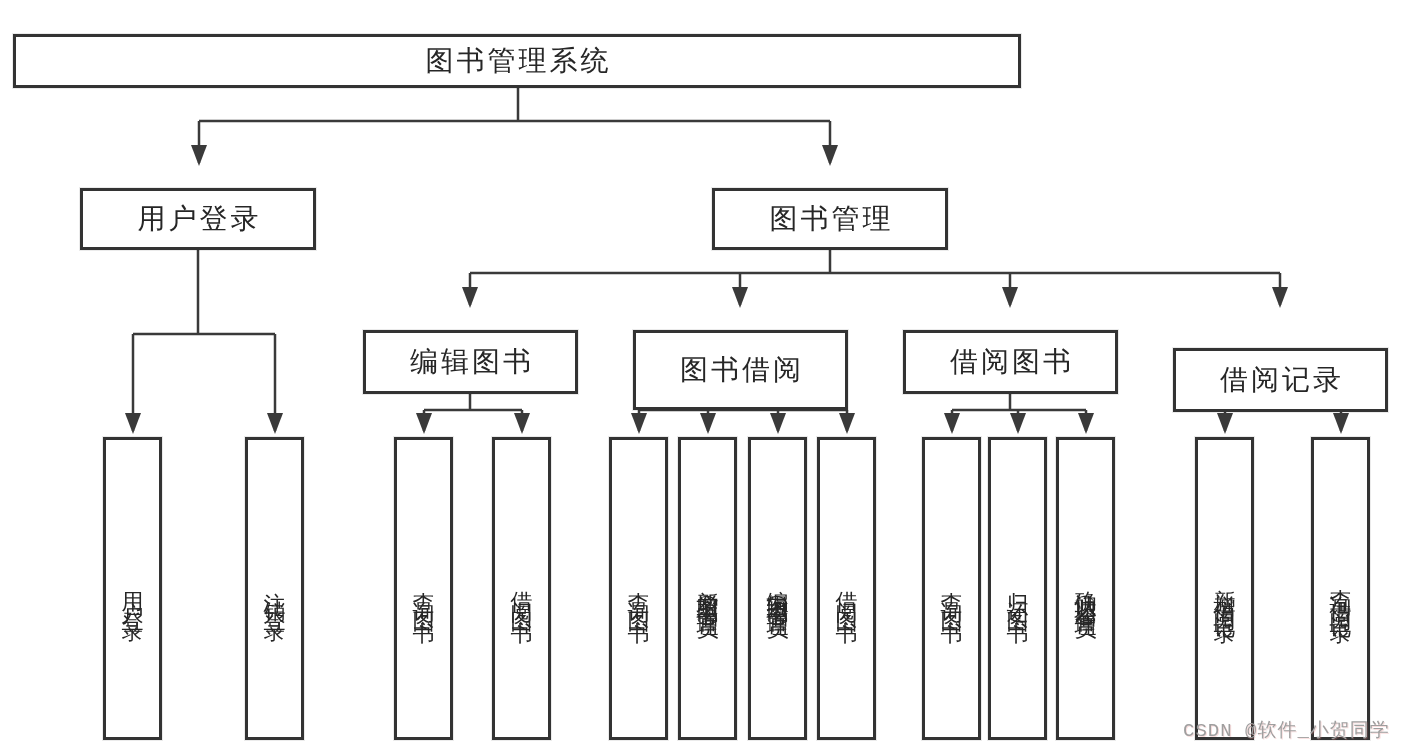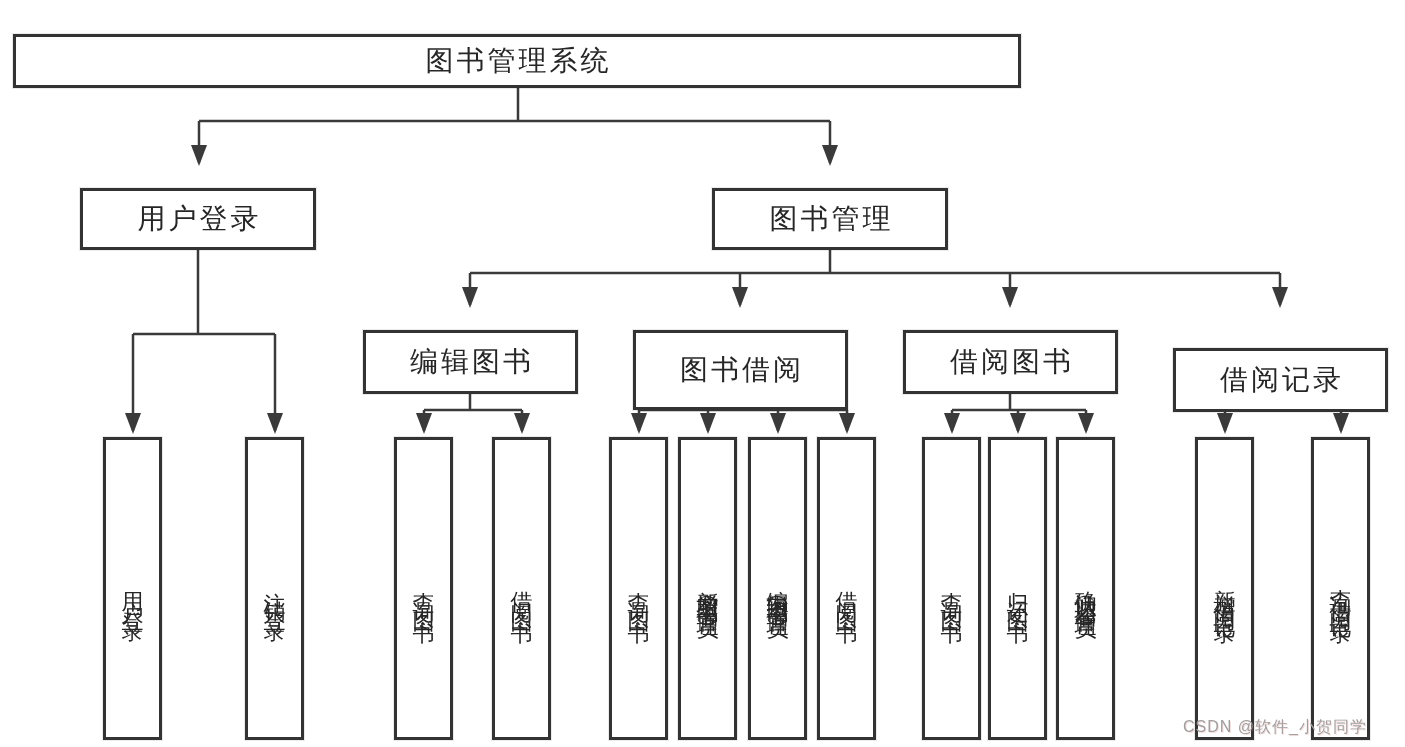--- a/index.html
+++ b/index.html
@@ -26,25 +26,26 @@
     text-orientation:mixed;
     font-size:22px;
     line-height:1;
   }
   .ls-4 { letter-spacing:10px; text-indent:10px; }
   .ls-6 { letter-spacing:7px;  text-indent:7px;  }
   .ls-9 { letter-spacing:4px;  text-indent:4px;  }
   .watermark {
     position:absolute;
     left:1183px; top:717px;
-    font-size:16px;
+    font-size:19px;
     letter-spacing:1px;
     color:#9f9f9f;
     text-shadow:1px 1px 0 rgba(231,122,122,0.25);
     white-space:nowrap;
+    font-family:Liberation Mono, monospace;
   }
 </style>
 </head>
 <body>
 
 <div class="stage">
 
   <svg class="wires" viewBox="0 0 1405 747" xmlns="http://www.w3.org/2000/svg">
     <defs>
       <marker id="ah" markerUnits="userSpaceOnUse" markerWidth="22" markerHeight="18" viewBox="0 0 22 18" refX="19" refY="9" orient="auto">

